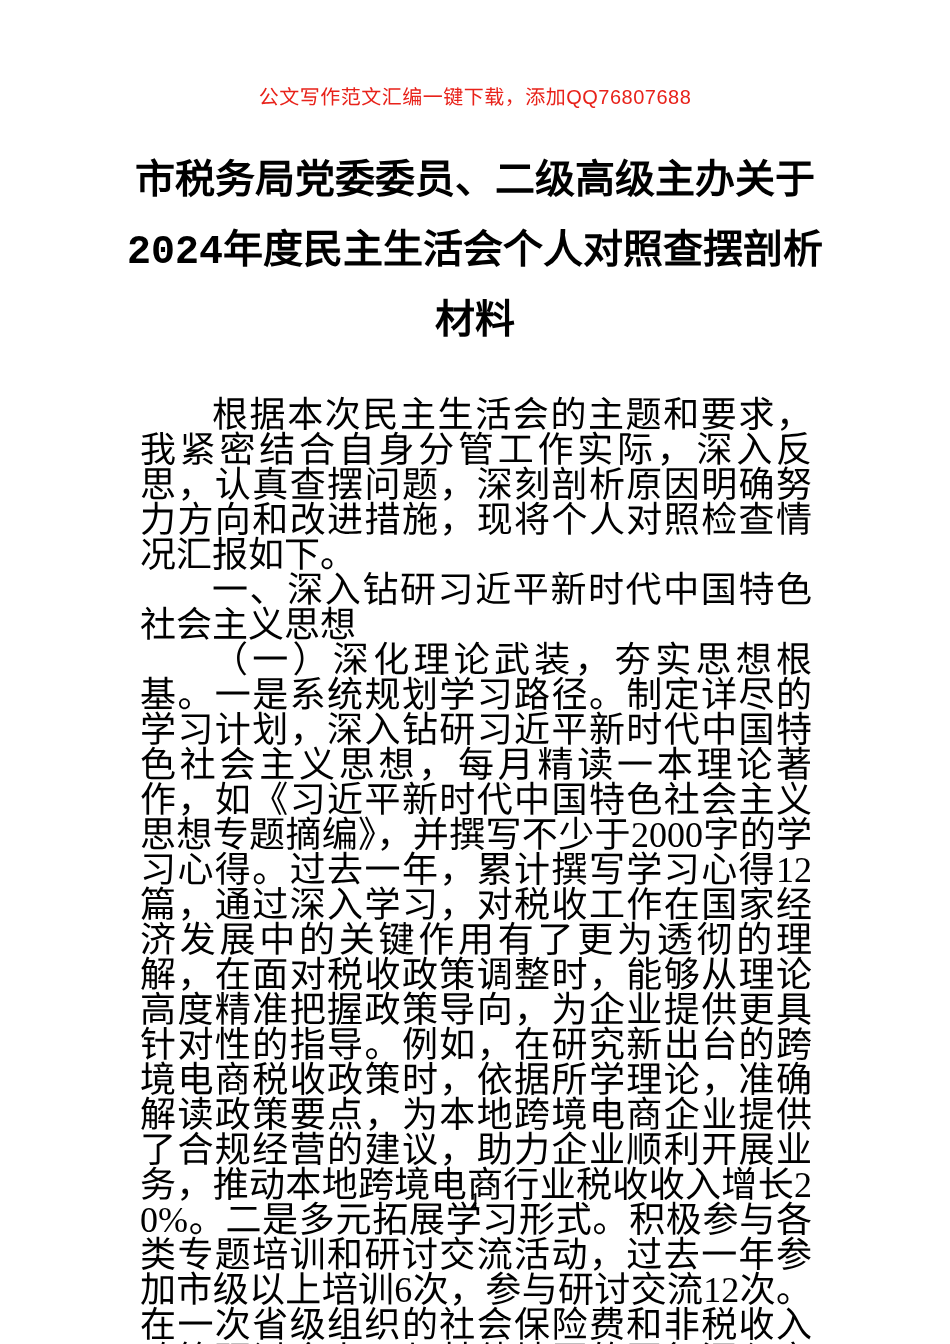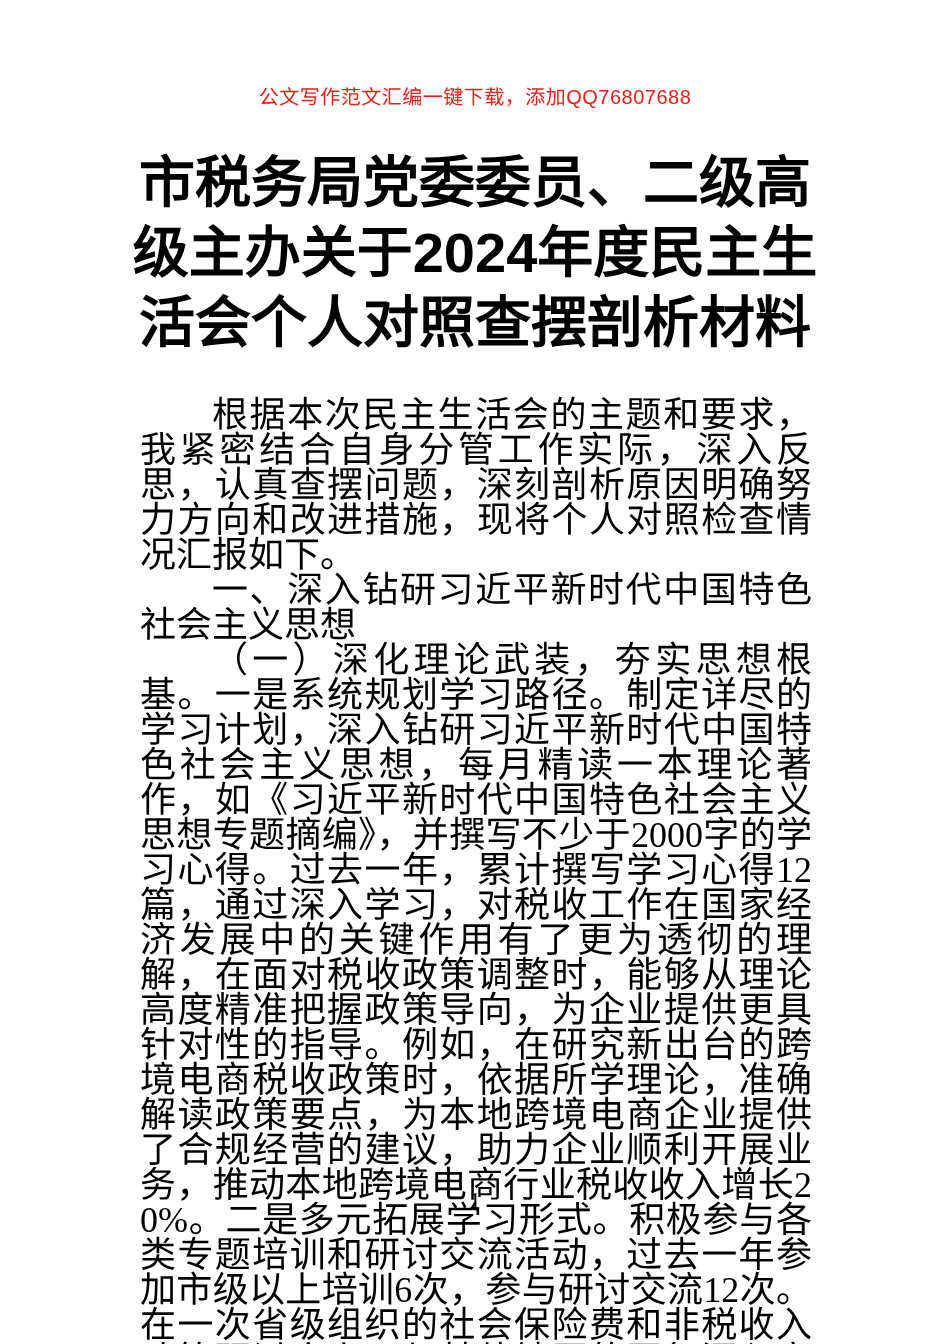--- a/index.html
+++ b/index.html
@@ -26,24 +26,24 @@
     line-height: 27px;
     font-family: "Liberation Sans", sans-serif;
     letter-spacing: 0.5px;
   }
   .doc-title {
     position: absolute;
     top: 148px;
     left: 120px;
     width: 710px;
     text-align: center;
-    font-size: 56px;
+    font-size: 40px;
     line-height: 70px;
     font-weight: 700;
-    font-family: Liberation Sans, sans-serif;
+    font-family: Liberation Mono, monospace;
   }
   .doc-body {
     position: absolute;
     top: 398px;
     left: 140px;
     width: 672px;
     font-size: 36px;
     line-height: 35px;
     text-align: justify;
     text-justify: inter-character;

